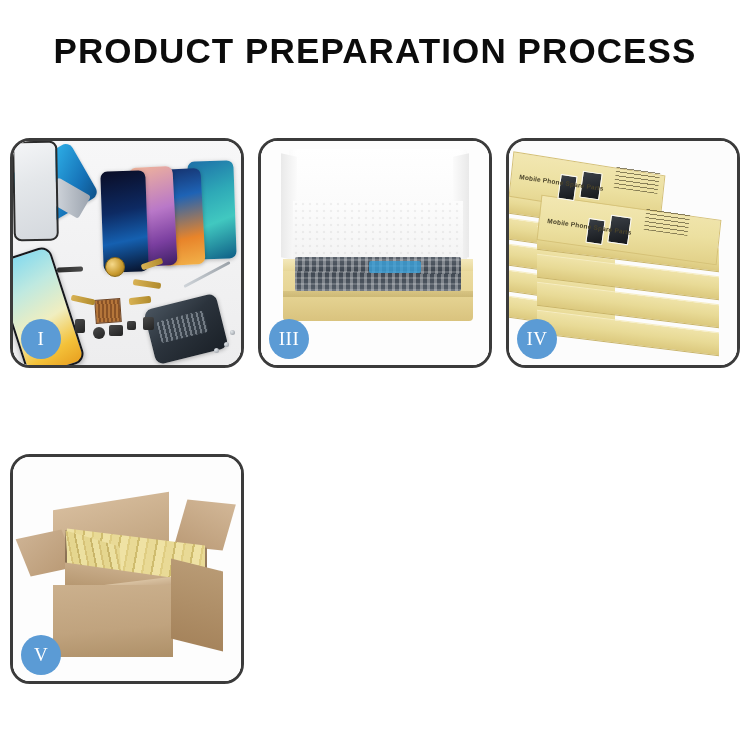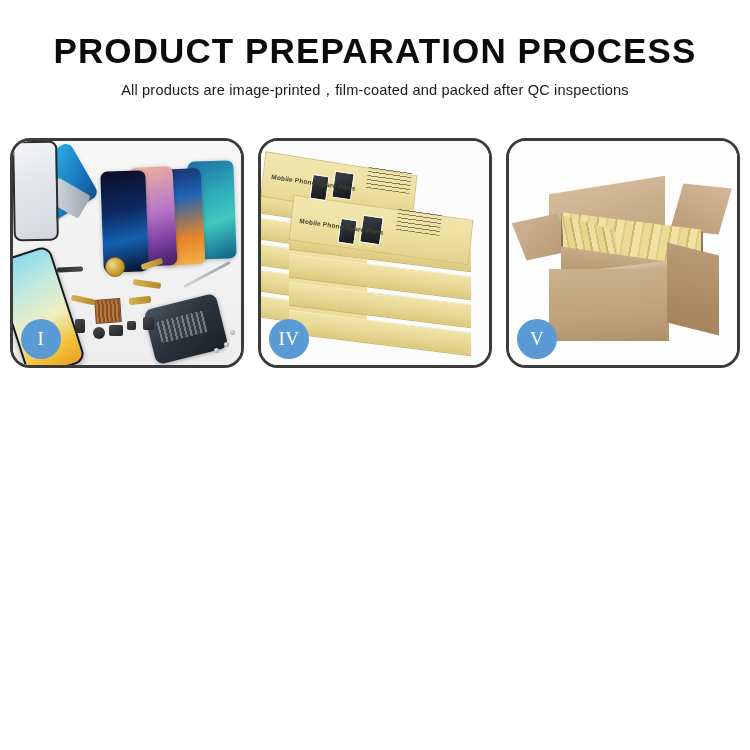--- a/index.html
+++ b/index.html
@@ -502,21 +502,20 @@
     border-radius: 3px;
   }
 </style>
 </head>
 <body>
 
 <div class="page">
 
   <div class="header">
     <div class="title">PRODUCT PREPARATION PROCESS</div>
-    <div class="subtitle">All products are image-printed，film-coated and packed after QC inspections</div>
   </div>
 
   <div class="grid">
 
     <div class="panel">
       <div class="panel-photo">
         <div class="p1-bg"></div>
         <div class="p1-blue">
           <div class="p1-blue-in"></div>
         </div>
@@ -541,20 +540,34 @@
         <div class="chip ck4"></div>
         <div class="chip ck5"></div>
         <div class="screw sc1"></div>
         <div class="screw sc2"></div>
         <div class="screw sc3"></div>
       </div>
       <div class="badge">I</div>
     </div>
 
 
+    <div class="panel">
+      <div class="panel-photo">
+        <div class="p3-bg"></div>
+        <div class="p3-lid"></div>
+        <div class="p3-lid-l"></div>
+        <div class="p3-lid-r"></div>
+        <div class="p3-foam"></div>
+        <div class="p3-base"></div>
+        <div class="p3-base-top"></div>
+        <div class="p3-inner"></div>
+        <div class="p3-lip"></div>
+      </div>
+      <div class="badge">III</div>
+    </div>
 
     <div class="panel">
       <div class="panel-photo">
         <div class="p4-bg"></div>
         <div class="p4-stack">
           <div class="bx bl1"></div>
           <div class="bx bl2"></div>
           <div class="bx bl3"></div>
           <div class="bx bl4"></div>
           <div class="bx bl5"></div>

